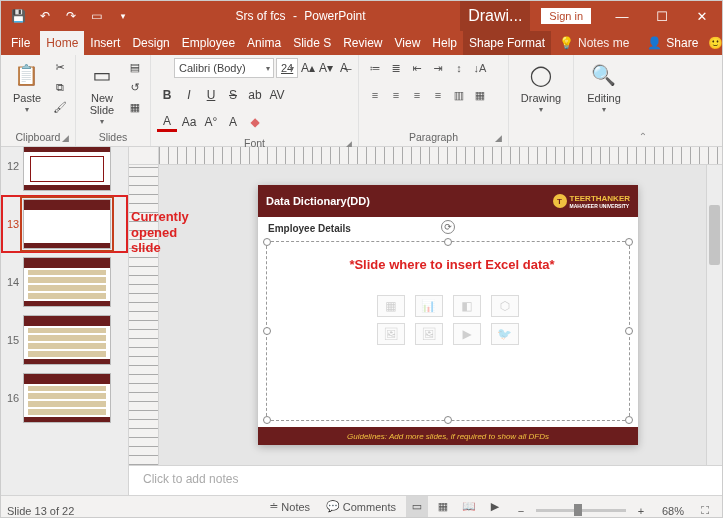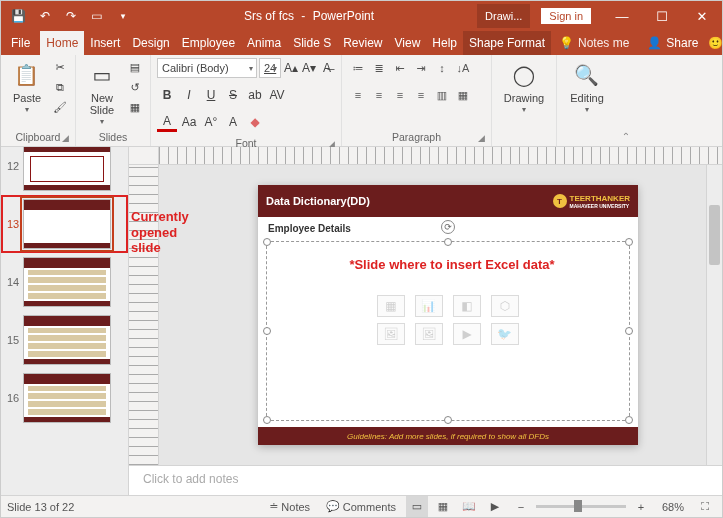--- a/index.html
+++ b/index.html
@@ -6,21 +6,21 @@
 body { background: #e6e6e6; width: 723px; height: 518px; overflow: hidden; border: 1px solid #ccc; position: relative; }
 
 
 .titlebar { height: 30px; background: #b7472a; display: flex; align-items: center; color: #fff; font-size: 12px; }
 .titlebar .qat { display: flex; align-items: center; gap: 2px; padding: 0 6px; }
 .titlebar .qat .qbtn { width: 24px; height: 24px; display: flex; align-items: center; justify-content: center; font-size: 12px; }
 .titlebar .title { flex: 1; text-align: center; display:flex; align-items:flex-end; justify-content:center; gap:4px;}
 .titlebar .right { display: flex; align-items: center; }
 .titlebar .wbtn { width: 40px; height: 30px; display: flex; align-items: center; justify-content: center; font-size: 13px; }
 .signin { background: #fff; color: #b7472a; font-size: 11px; padding: 2px 8px; border: 1px solid #b7472a; margin: 0 10px; }
-.drawi { background: #9b3b23; padding: 6px 8px; font-size: 11px; text-align: right; }
+.drawi { background: #9b3b23; padding: 6px 8px; font-size: 16px; text-align: right; }
 
 
 .tabs { height: 24px; background: #b7472a; display: flex; align-items: stretch; color: #fff; font-size: 12px; }
 .tabs .tab { padding: 0 6px; display: flex; align-items: center; cursor: pointer; white-space: nowrap; }
 .tabs .tab.file { padding: 0 10px; }
 .tabs .tab.active { background: #f3f2f1; color: #b7472a; }
 .tabs .tab.shapefmt { background: #9b3b23; }
 .tabs .tellme { flex: 0 0 auto; display: flex; align-items: center; gap: 4px; padding: 0 8px; opacity: .9; }
 .tabs .spacer { flex: 1; }
 .tabs .share { padding: 0 10px; display: flex; align-items: center; gap: 4px; }
@@ -85,21 +85,21 @@
 .slide .ph-row { display:flex; gap:10px;}
 .slide .ph-row .pi { width:28px; height:22px; border:1px solid #999; background:#f5f5f5; display:flex; align-items:center; justify-content:center; font-size:12px; color:#777;}
 
 .handle { width:8px; height:8px; background:#fff; border:1px solid #888; border-radius:50%; position:absolute;}
 .rot { width:14px; height:14px; border:1px solid #888; border-radius:50%; position:absolute; background:#fff; display:flex; align-items:center; justify-content:center; font-size:9px; color:#666;}
 
 
 .notes { height: 30px; background: #fff; border-top: 1px solid #d4d4d4; padding: 6px 14px; font-size: 12px; color: #aaa; }
 
 
-.status { position: absolute; bottom: 0; left: 0; right: 0; height: 22px; background: #f3f2f1; border-top: 1px solid #d4d4d4; display: flex; align-items: center; font-size: 11px; color: #555; padding: 0 6px; gap: 4px; }
+.status { position: absolute; bottom: 0; left: 0; right: 0; height: 22px; background: #f3f2f1; border-top: 1px solid #d4d4d4; display: flex; align-items: flex-end; font-size: 11px; color: #555; padding: 0 6px; gap: 4px; }
 .status .sp { flex: 1; }
 .status .sbtn { padding: 0 6px; display: flex; align-items: center; gap: 3px; cursor: pointer; height:100%;}
 .status .vbtn { width: 22px; height: 100%; display: flex; align-items: center; justify-content: center; cursor: pointer; }
 .status .vbtn.active { background: #d8d8d8; }
 .zoom { display: flex; align-items: center; gap: 4px; }
 .zoom .track { width: 90px; height: 3px; background: #c8c8c8; position: relative; }
 .zoom .knob { width: 8px; height: 12px; background: #888; position: absolute; left: 38px; top: -5px; }
 </style>
 </head>
 <body>
@@ -181,21 +181,21 @@
         <div class="mini">↺</div>
         <div class="mini">▦</div>
       </div>
     </div>
     <div class="label"><span>Slides</span></div>
   </div>
 
   <div class="group" style="min-width:170px;">
     <div class="controls" style="flex-direction:column; align-items:stretch;">
       <div class="fontrow">
-        <div class="fontsel" style="width:100px;">
+        <div class="fontsel" style="width:100px;margin-left:17px;">
             <span>Calibri (Body)</span>
             <span class="car">▾</span>
           </div>
         <div class="fontsel" style="width:22px;text-decoration:underline;">
             <span>24</span>
             <span class="car">▾</span>
           </div>
         <div class="iconbtn small">A▴</div>
         <div class="iconbtn small">A▾</div>
         <div class="iconbtn small">A̶</div>

